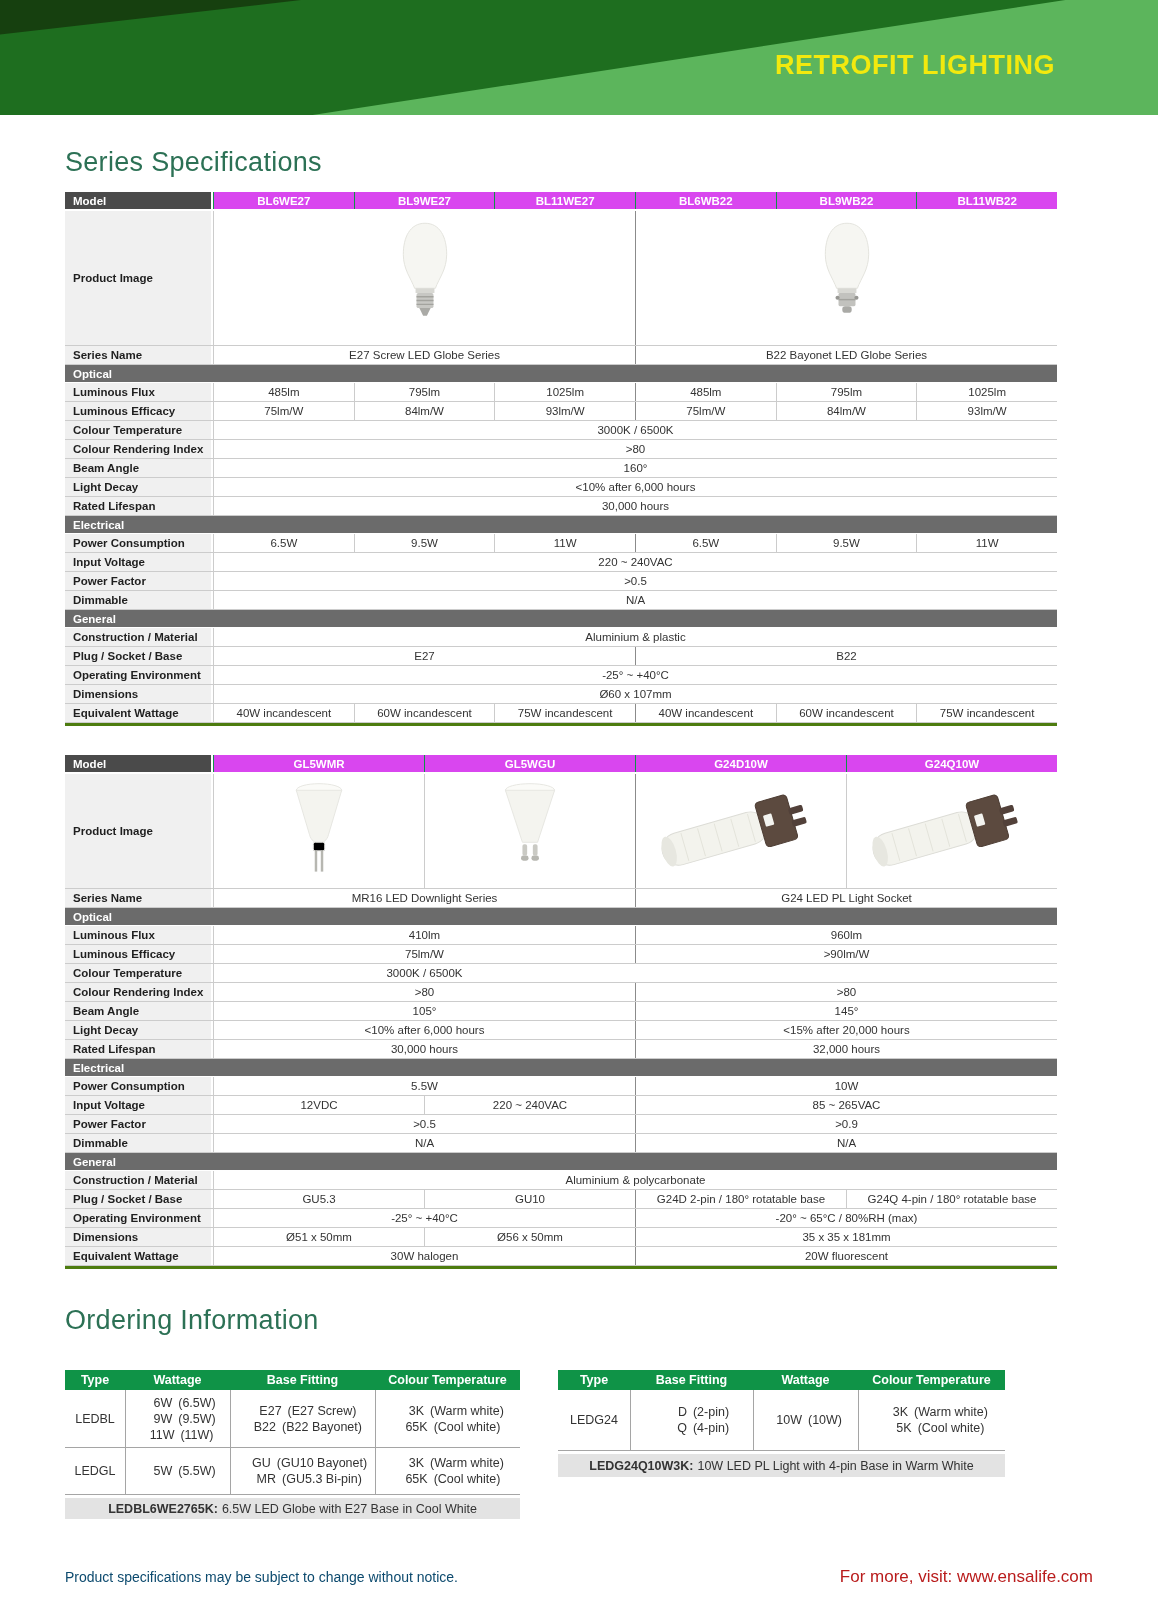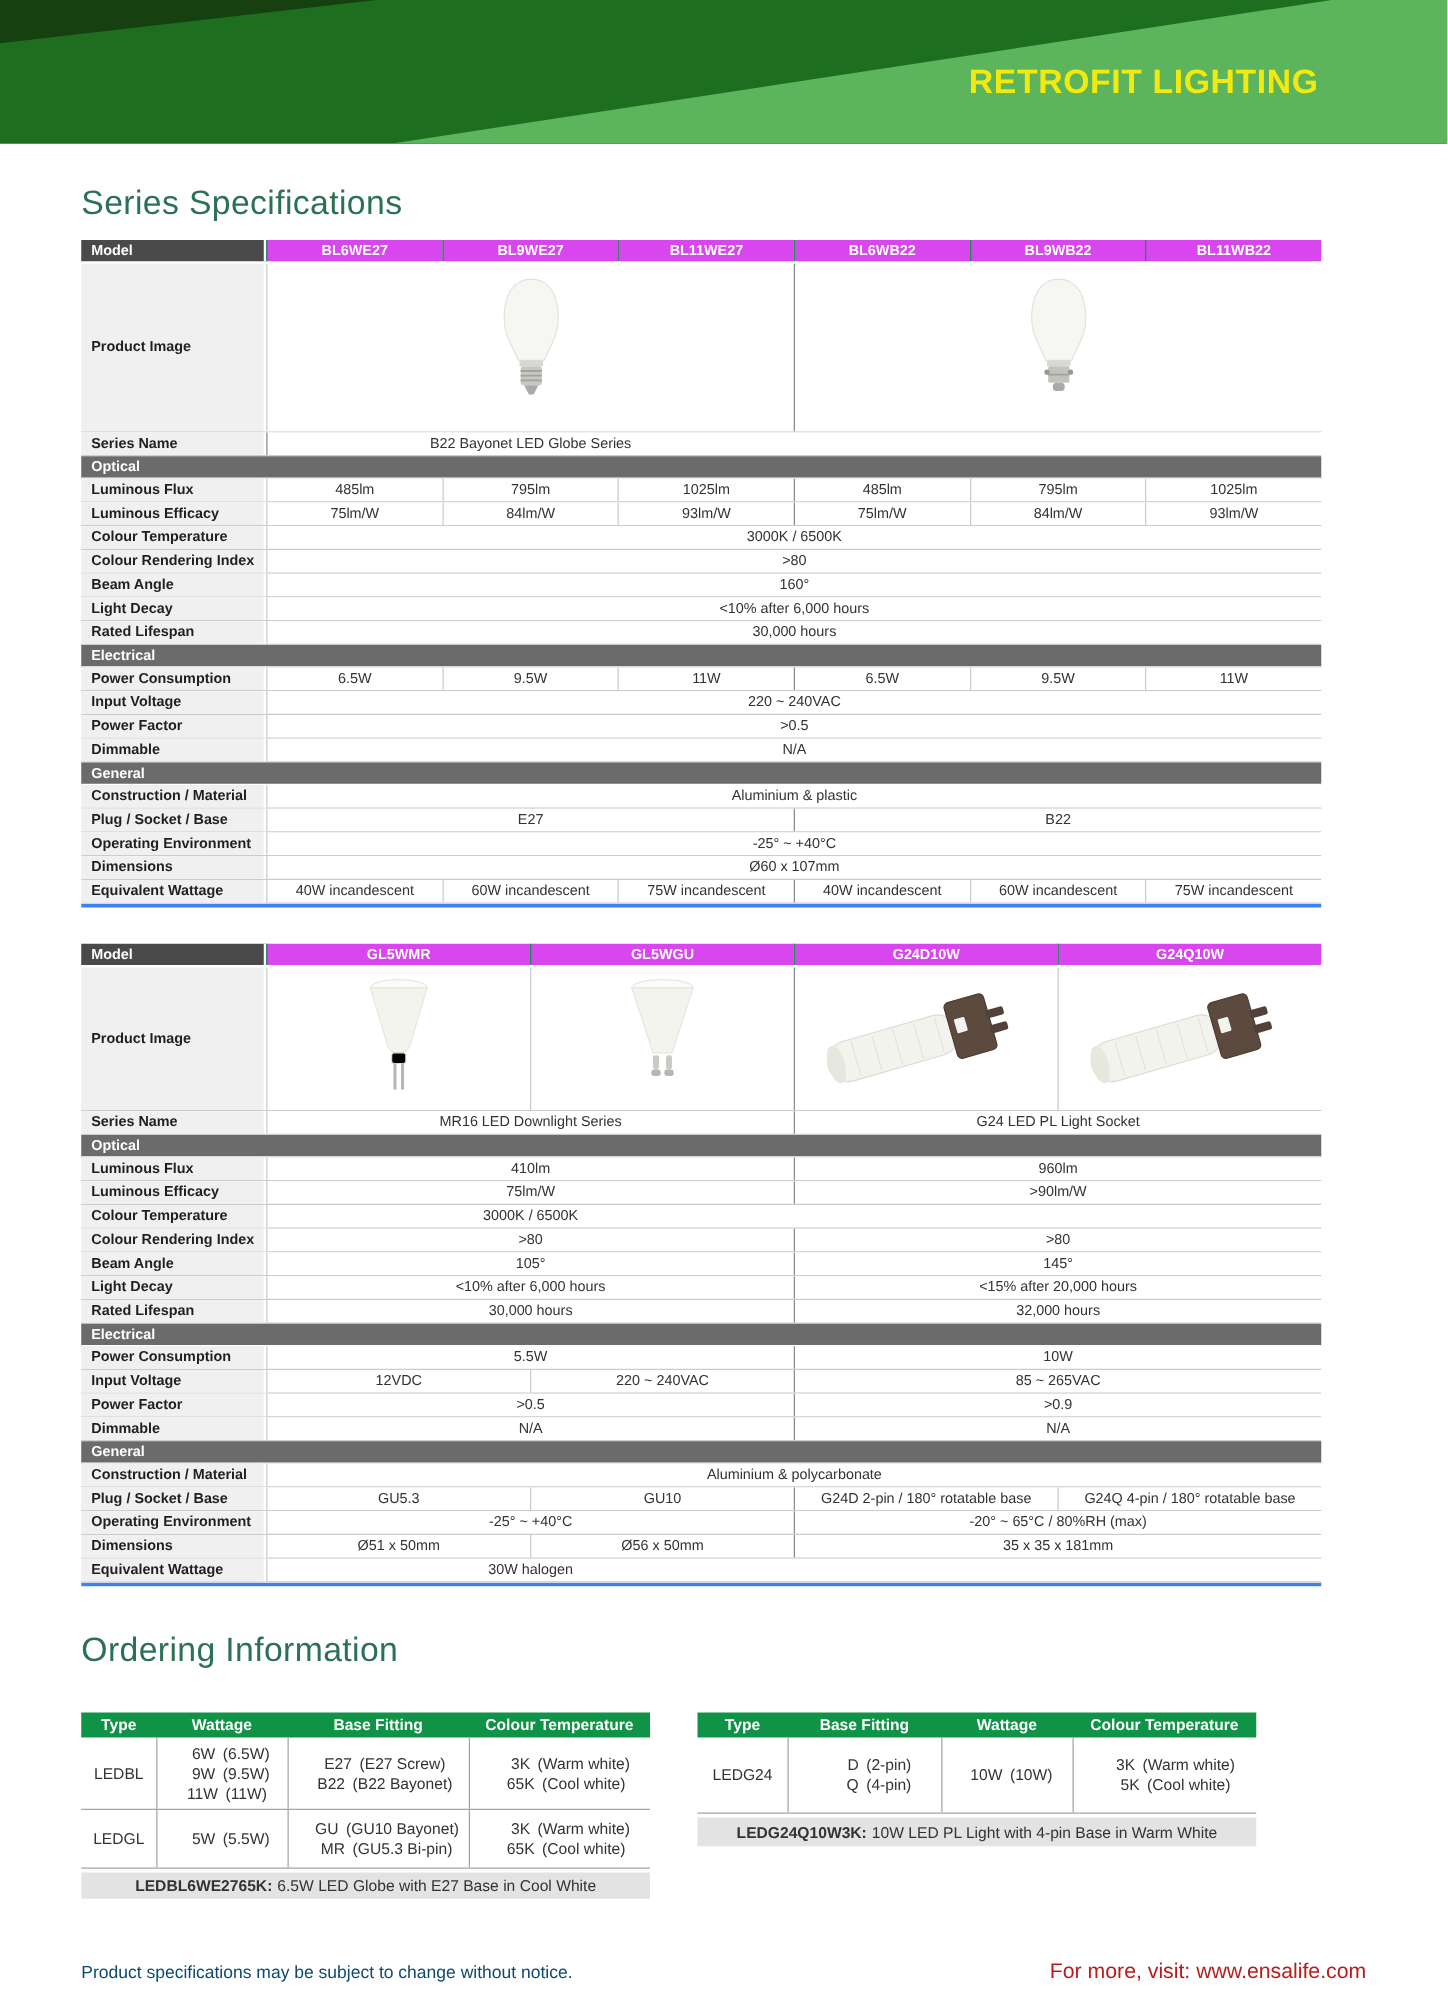--- a/index.html
+++ b/index.html
@@ -17,21 +17,21 @@
 
   .content { padding-left:65px; }
 
   h2.section-title { font-weight:300; font-size:27px; color:#2c7155;
                      letter-spacing:.3px; }
   #specs-title    { margin:32px 0 14px 0; }
   #ordering-title { margin:36px 0 34px 0; }
 
   
   .spec-table { width:992px; font-size:11.5px; color:#333;
-                border-bottom:3px solid #3b82f6; }
+                border-bottom:3px solid #4d7c0f; }
   .spec-table + .spec-table { margin-top:29px; }
   .srow  { display:flex; align-items:stretch; height:19px;
            border-bottom:1px solid #cccccc; background:#fff; }
   .slabel { width:148px; flex:none; background:#f0f0f0; font-weight:bold;
             color:#1f1f1f; padding-left:8px; padding-right:4px;
             display:flex; align-items:center; border-right:2px solid #ffffff; }
   .scells { flex:1; display:flex; }
   .scell  { display:flex; align-items:center; justify-content:center;
             text-align:center; padding:1px 4px; border-left:1px solid #cccccc; }
   .scell.sep-dark { border-left:1px solid #8b8b8b; }
@@ -118,20 +118,21 @@
                     <circle cx="45" cy="83" r="2.2" fill="#979793"></circle>
                     <path d="M26 85 h18" stroke="#a3a39e" stroke-width="1.5"></path>
                     <rect x="30" y="92" width="10" height="7" rx="3" fill="#aaaaa6"></rect>
                   </svg></span>
               </div>
             </div>
           </div>
           <div class="srow">
             <div class="slabel">Series Name</div>
             <div class="scells">
+              <div class="scell " style="width: 50%;">E27 Screw LED Globe Series</div>
               <div class="scell  sep-dark" style="width: 50%;">B22 Bayonet LED Globe Series</div>
             </div>
           </div>
           <div class="sband">Optical</div>
           <div class="srow">
             <div class="slabel">Luminous Flux</div>
             <div class="scells">
               <div class="scell " style="width: 16.6667%;">485lm</div>
               <div class="scell " style="width: 16.6667%;">795lm</div>
               <div class="scell " style="width: 16.6667%;">1025lm</div>
@@ -423,20 +424,21 @@
             <div class="scells">
               <div class="scell " style="width: 25%;">Ø51 x 50mm</div>
               <div class="scell " style="width: 25%;">Ø56 x 50mm</div>
               <div class="scell  sep-dark" style="width: 50%;">35 x 35 x 181mm</div>
             </div>
           </div>
           <div class="srow">
             <div class="slabel">Equivalent Wattage</div>
             <div class="scells">
               <div class="scell " style="width: 50%;">30W halogen</div>
+              <div class="scell  sep-dark" style="width: 50%;">20W fluorescent</div>
             </div>
           </div>
         </div>
       </div>
 
     <h2 class="section-title" id="ordering-title">Ordering Information</h2>
 
     <div id="ordering-tables" class="ordering-row">
         <div class="otable" style="width: 455px;">
           <div class="ohead">

